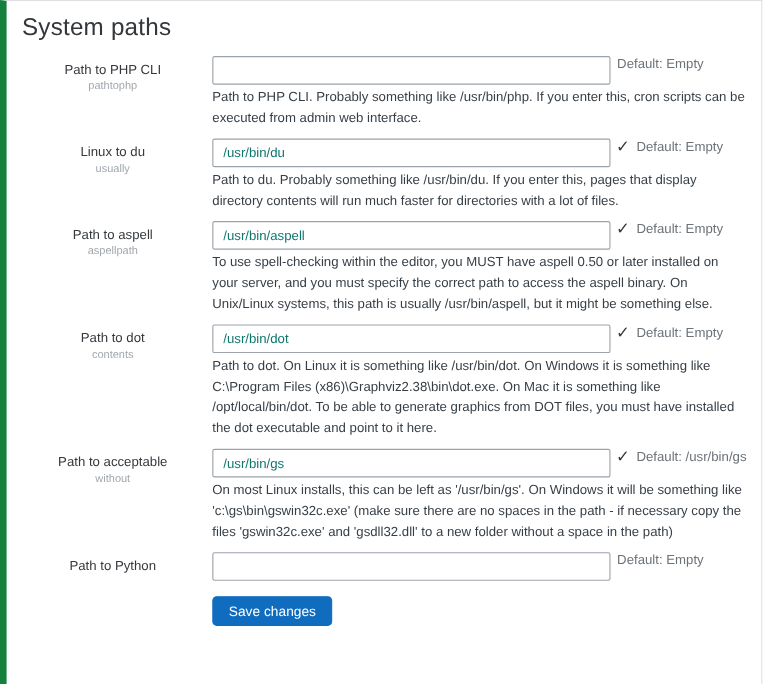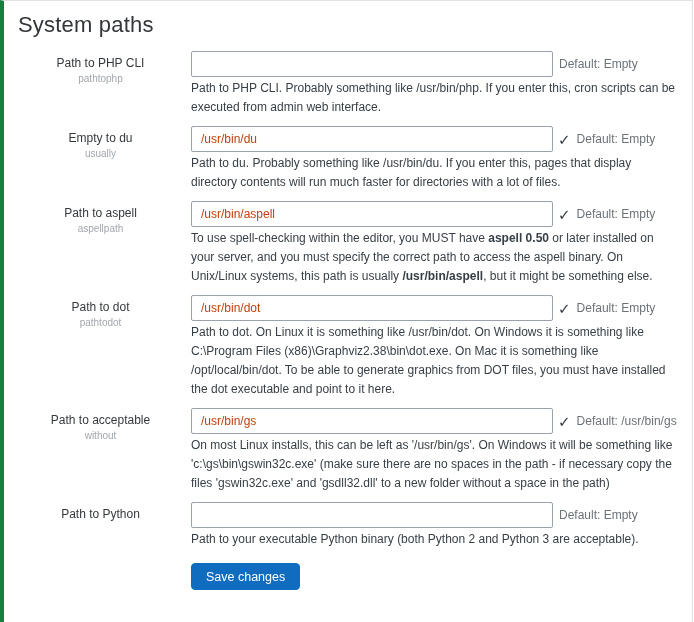--- a/index.html
+++ b/index.html
@@ -6,21 +6,21 @@
   body {
     font-family: "Liberation Sans", "DejaVu Sans", sans-serif;
     color: #343a40;
     width: 694px;
   }
   .page {
     box-sizing: border-box;
     width: 693px;
     height: 622px;
     border-top: 1px solid #dfe2e5;
-    border-left: 4px solid #15803d;
+    border-left: 6px solid #15803d;
     border-right: 1px solid #dfe2e5;
     background: #fff;
     padding: 9px 14px 0 14px;
     overflow: hidden;
   }
   h2.page-title {
     font-size: 22px;
     font-weight: 400;
     color: #33363a;
     margin: 2px 0 13px 0;
@@ -28,31 +28,31 @@
   }
   .row {
     display: grid;
     grid-template-columns: 165px 1fr;
     column-gap: 8px;
     margin-bottom: 9px;
   }
   .labelcol { text-align: center; padding-top: 5px; }
   .label { font-size: 12px; color: #35393d; line-height: 15px; }
   .code { font-size: 10px; color: #a1a7ad; margin-top: 2px; }
-  .inputline { display: flex; align-items: center; }
+  .inputline { display: flex; }
   input.txt {
     box-sizing: border-box;
     width: 362px;
     height: 26px;
     border: 1px solid #9ba2a9;
     border-radius: 2px;
     padding: 4px 9px;
     font-family: "Liberation Sans", "DejaVu Sans", sans-serif;
     font-size: 12px;
-    color: #c2410c;
+    color: #0f766e;
     outline: none;
   }
   .check {
     font-size: 15px;
     font-weight: 700;
     color: #343a40;
     margin-left: 5px;
     line-height: 1;
   }
   .default {
@@ -61,21 +61,21 @@
     margin-left: 6px;
     white-space: nowrap;
   }
   .desc {
     margin-top: 2px;
     max-width: 494px;
     font-size: 12px;
     line-height: 19px;
     color: #373f46;
   }
-  .desc b { font-weight: 700; }
+  .desc b { font-weight: 400; }
   .actions { margin: 14px 0 0 173px; }
   button.save {
     background: #0f6cbf;
     color: #fff;
     border: 1px solid #0f6cbf;
     border-radius: 4px;
     font-family: "Liberation Sans", "DejaVu Sans", sans-serif;
     font-size: 12.5px;
     padding: 6px 14px;
     height: 27px;
@@ -99,21 +99,21 @@
         <div class="inputline">
           <input class="txt" type="text" value="" style="">
           <span class="default">Default: Empty</span>
         </div>
         <div class="desc"><span>Path to PHP CLI. Probably something like /usr/bin/php. If you enter this, cron scripts can be executed from admin web interface.</span></div>
       </div>
     </div>
 
     <div class="row">
       <div class="labelcol">
-        <div class="label">Empty to du</div>
+        <div class="label">Linux to du</div>
         <div class="code">usually</div>
       </div>
       <div>
         <div class="inputline">
           <input class="txt" type="text" value="/usr/bin/du" style="">
           <span class="check">✓</span>
           <span class="default">Default: Empty</span>
         </div>
         <div class="desc"><span>Path to du. Probably something like /usr/bin/du. If you enter this, pages that display directory contents will run much faster for directories with a lot of files.</span></div>
       </div>
@@ -130,21 +130,21 @@
           <span class="check">✓</span>
           <span class="default">Default: Empty</span>
         </div>
         <div class="desc"><span>To use spell-checking within the editor, you MUST have </span><b>aspell 0.50</b><span> or later installed on your server, and you must specify the correct path to access the aspell binary. On Unix/Linux systems, this path is usually </span><b>/usr/bin/aspell</b><span>, but it might be something else.</span></div>
       </div>
     </div>
 
     <div class="row">
       <div class="labelcol">
         <div class="label">Path to dot</div>
-        <div class="code">pathtodot</div>
+        <div class="code">contents</div>
       </div>
       <div>
         <div class="inputline">
           <input class="txt" type="text" value="/usr/bin/dot" style="">
           <span class="check">✓</span>
           <span class="default">Default: Empty</span>
         </div>
         <div class="desc"><span>Path to dot. On Linux it is something like /usr/bin/dot. On Windows it is something like C:\Program Files (x86)\Graphviz2.38\bin\dot.exe. On Mac it is something like /opt/local/bin/dot. To be able to generate graphics from DOT files, you must have installed the dot executable and point to it here.</span></div>
       </div>
     </div>
@@ -166,21 +166,20 @@
 
     <div class="row">
       <div class="labelcol">
         <div class="label">Path to Python</div>
       </div>
       <div>
         <div class="inputline">
           <input class="txt" type="text" value="" style="">
           <span class="default">Default: Empty</span>
         </div>
-        <div class="desc"><span>Path to your executable Python binary (both Python 2 and Python 3 are acceptable).</span></div>
       </div>
     </div>
 
     <div class="actions">
       <button class="save">Save changes</button>
     </div>
 
   </div>
 </div>
 

